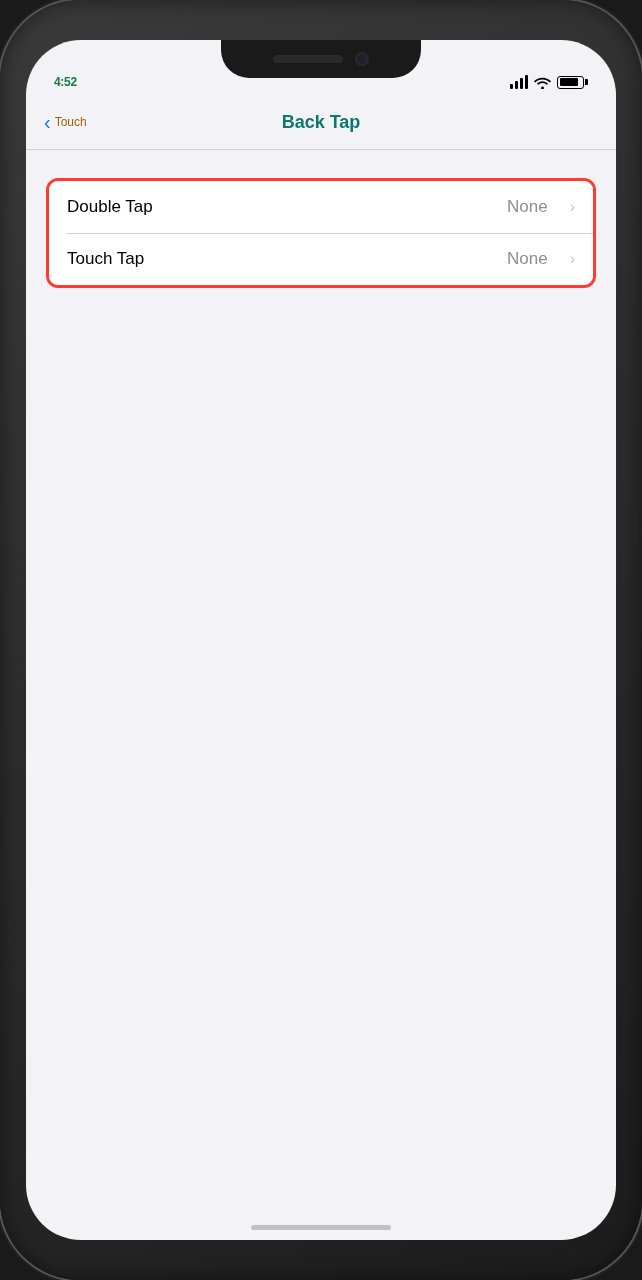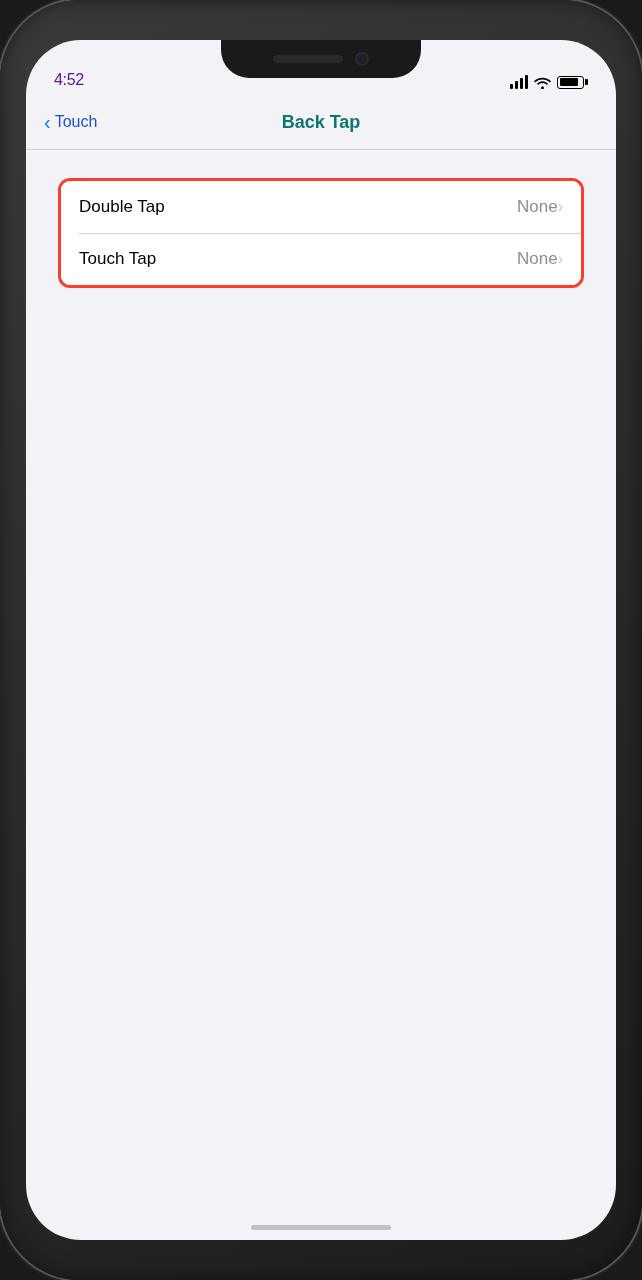--- a/index.html
+++ b/index.html
@@ -74,23 +74,23 @@
       left: 0;
       right: 0;
       height: 55px;
       display: flex;
       align-items: flex-end;
       justify-content: space-between;
       padding: 0 28px 6px 28px;
       z-index: 5;
     }
     .status-time {
-      font-size: 16px;
-      font-weight: 400;
-      color: #4c1d95;
+      font-size: 12px;
+      font-weight: 700;
+      color: #15803d;
       letter-spacing: -0.3px;
     }
     .status-icons {
       display: flex;
       align-items: center;
       gap: 6px;
     }
     .signal-bars {
       display: flex;
       align-items: flex-end;
@@ -148,37 +148,37 @@
       align-items: center;
       gap: 4px;
       cursor: pointer;
     }
     .nav-back-chevron {
       color: #007aff;
       font-size: 20px;
       font-weight: 300;
     }
     .nav-back-text {
-      color: #1d4ed8;
-      font-size: 16px;
+      color: #a16207;
+      font-size: 12px;
     }
     .nav-title {
       font-size: 18px;
       font-weight: 600;
       color: #0f766e;
     }
 
     
     .content {
       position: absolute;
       top: 110px;
       left: 0;
       right: 0;
       bottom: 0;
-      padding: 28px 12px;
+      padding: 28px 0;
     }
 
     
     .settings-list {
       background: #fff;
       border-radius: 12px;
       margin: 0 20px;
       overflow: hidden;
       border: 3px solid #ff3b30;
       box-shadow: 0 0 0 0px transparent;
@@ -206,21 +206,21 @@
     }
 
     .settings-row-label {
       font-size: 17px;
       color: #000;
     }
 
     .settings-row-value {
       display: flex;
       align-items: center;
-      gap: 0;
+      gap: 22px;
     }
     .settings-row-value-text {
       font-size: 17px;
       color: #8e8e93;
     }
     .settings-row-chevron {
       color: #c7c7cc;
       font-size: 16px;
     }
 

